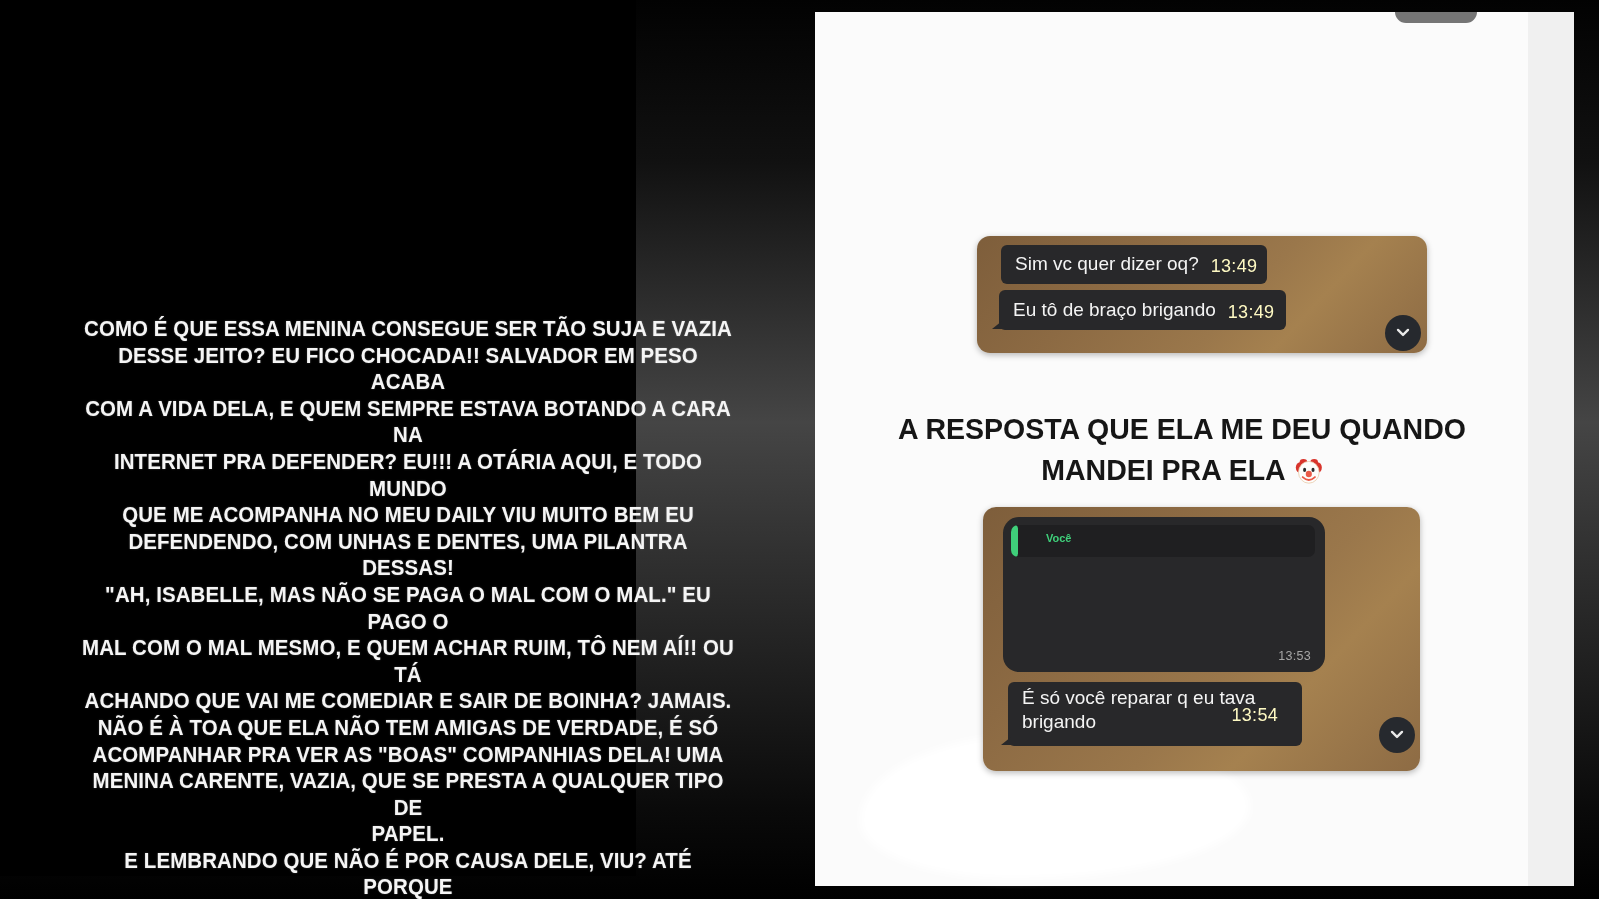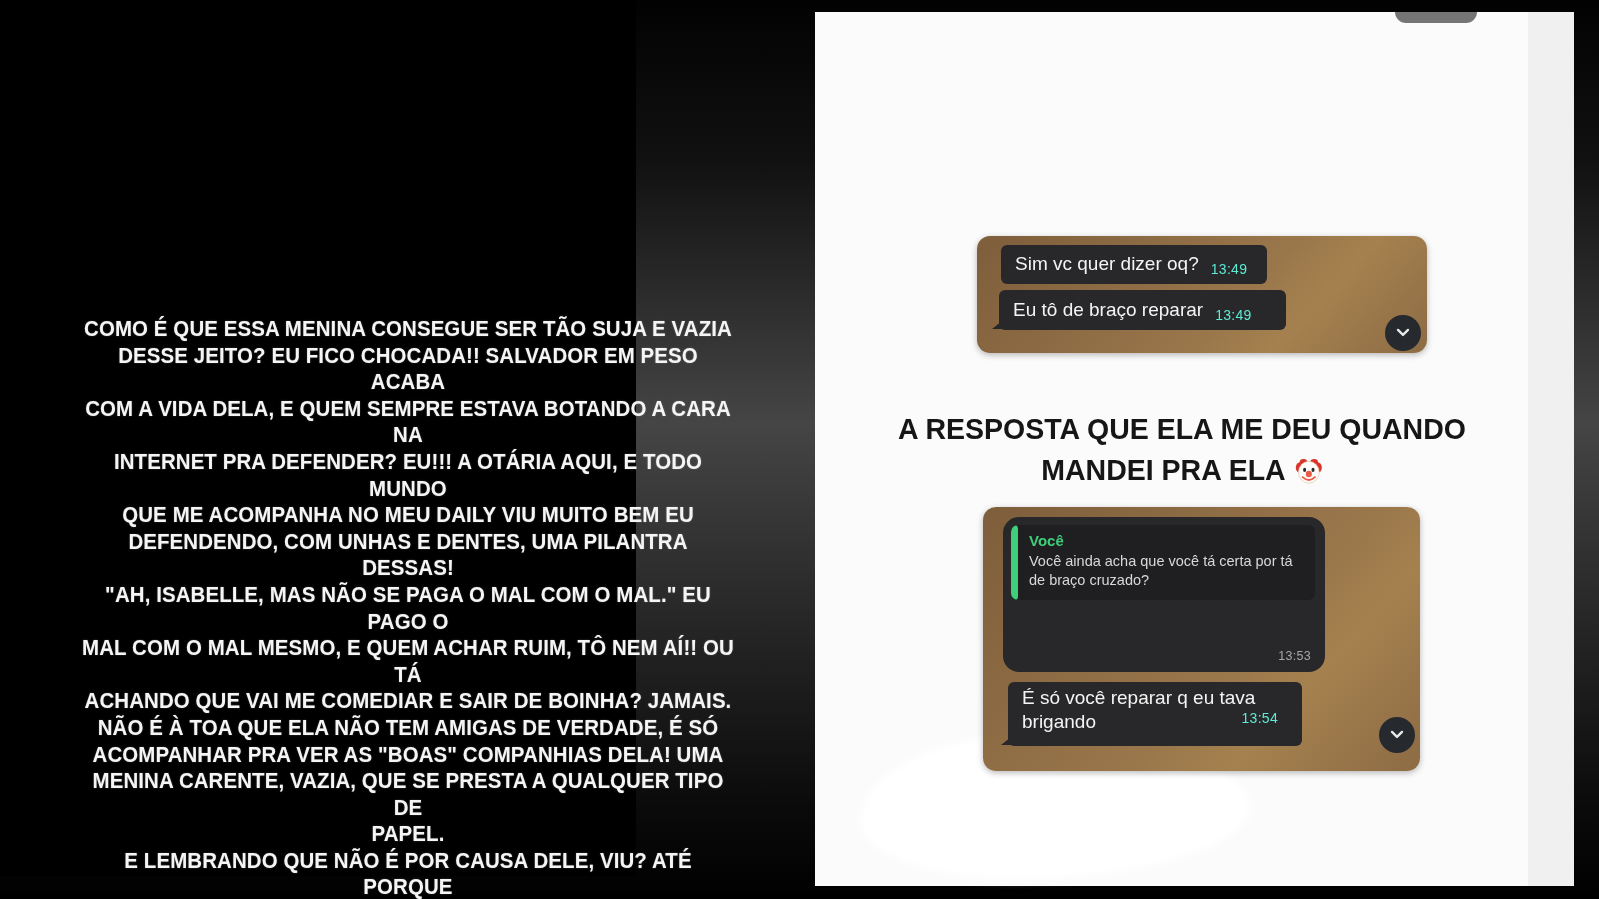--- a/index.html
+++ b/index.html
@@ -44,42 +44,42 @@
   }
   .card1{left:162px;top:224px;width:450px;height:117px;}
   .card2{left:168px;top:495px;width:437px;height:264px;}
   .bubble{
     position:absolute;background:#28282a;border-radius:6px;
     display:flex;align-items:flex-end;padding:0 14px;box-sizing:border-box;
     color:#f4f4f4;font-size:19px;white-space:nowrap;
   }
   .bubble .msg{padding:8px 0 9px 0;}
   .time{
-    font-size:14px;color:#5eead4;margin-left:12px;padding-bottom:7px;letter-spacing:.3px;
+    font-size:18px;color:#fef9c3;margin-left:12px;padding-bottom:7px;letter-spacing:.3px;
   }
   .tail::before{
     content:"";position:absolute;left:-7px;bottom:1px;width:0;height:0;
     border-top:8px solid transparent;border-right:10px solid #28282a;
   }
   .b1{left:24px;top:9px;width:266px;height:39px;}
   .b2{left:22px;top:54px;width:287px;height:40px;}
   
   .reply-bubble{
     position:absolute;left:20px;top:10px;width:322px;height:155px;
     background:#28282a;border-radius:16px;box-sizing:border-box;
     padding:8px 10px 8px 8px;color:#f3f3f3;
   }
   .quote-box{
     position:relative;background:#1f1f21;border-radius:7px;
     padding:7px 10px 10px 18px;overflow:hidden;
   }
   .quote-bar{
     position:absolute;left:0;top:0;bottom:0;width:7px;background:#3fcf7a;border-radius:4px;
   }
-  .quote-author{color:#3fcf7a;font-size:15px;font-weight:700;margin-bottom:3px;}
+  .quote-author{color:#3fcf7a;font-size:11px;font-weight:700;margin-bottom:3px;margin-left:17px;}
   .quote-text{color:#d8d8d8;font-size:14.5px;line-height:19px;white-space:pre-line;}
   .reply-text{
     margin:10px 6px 0 6px;font-size:17.5px;line-height:23px;white-space:pre-line;
   }
   .reply-time{
     position:absolute;right:14px;bottom:9px;font-size:12.5px;color:#a6a6a6;letter-spacing:.3px;margin-left:40px;
   }
   .b3{left:25px;top:175px;width:294px;height:64px;align-items:flex-start;}
   .b3 .msg{padding:4px 0;white-space:pre-line;line-height:24px;}
   .b3 .time{position:absolute;right:12px;bottom:8px;margin:12px;padding:0;}
@@ -131,21 +131,21 @@
   <div class="right-strip"></div>
   <div class="top-notch"></div>
   <div class="white-blob"></div>
 
   <div class="chat-card card1">
     <div class="bubble b1">
       <span class="msg">Sim vc quer dizer oq?</span>
       <span class="time">13:49</span>
     </div>
     <div class="bubble b2 tail">
-      <span class="msg">Eu tô de braço reparar</span>
+      <span class="msg">Eu tô de braço brigando</span>
       <span class="time">13:49</span>
     </div>
     <button class="scroll-btn btn1">
       <span>
         <svg width="20" height="20" viewBox="0 0 24 24">
             <path d="M6 9.5l6 6 6-6" stroke="#e9e9e9" stroke-width="2.8" fill="none" stroke-linecap="round" stroke-linejoin="round"></path>
           </svg>
       </span>
     </button>
   </div>
@@ -168,22 +168,20 @@
         </svg>
       </span>
     </div>
   </div>
 
   <div class="chat-card card2">
     <div class="reply-bubble">
       <div class="quote-box">
         <div class="quote-bar"></div>
         <div class="quote-author">Você</div>
-        <div class="quote-text">Você ainda acha que você tá certa por tá
-de braço cruzado?</div>
       </div>
       <div class="reply-time">13:53</div>
     </div>
     <div class="bubble b3 tail">
       <span class="msg">É só você reparar q eu tava
 brigando</span>
       <span class="time">13:54</span>
     </div>
     <button class="scroll-btn btn2">
       <span>

